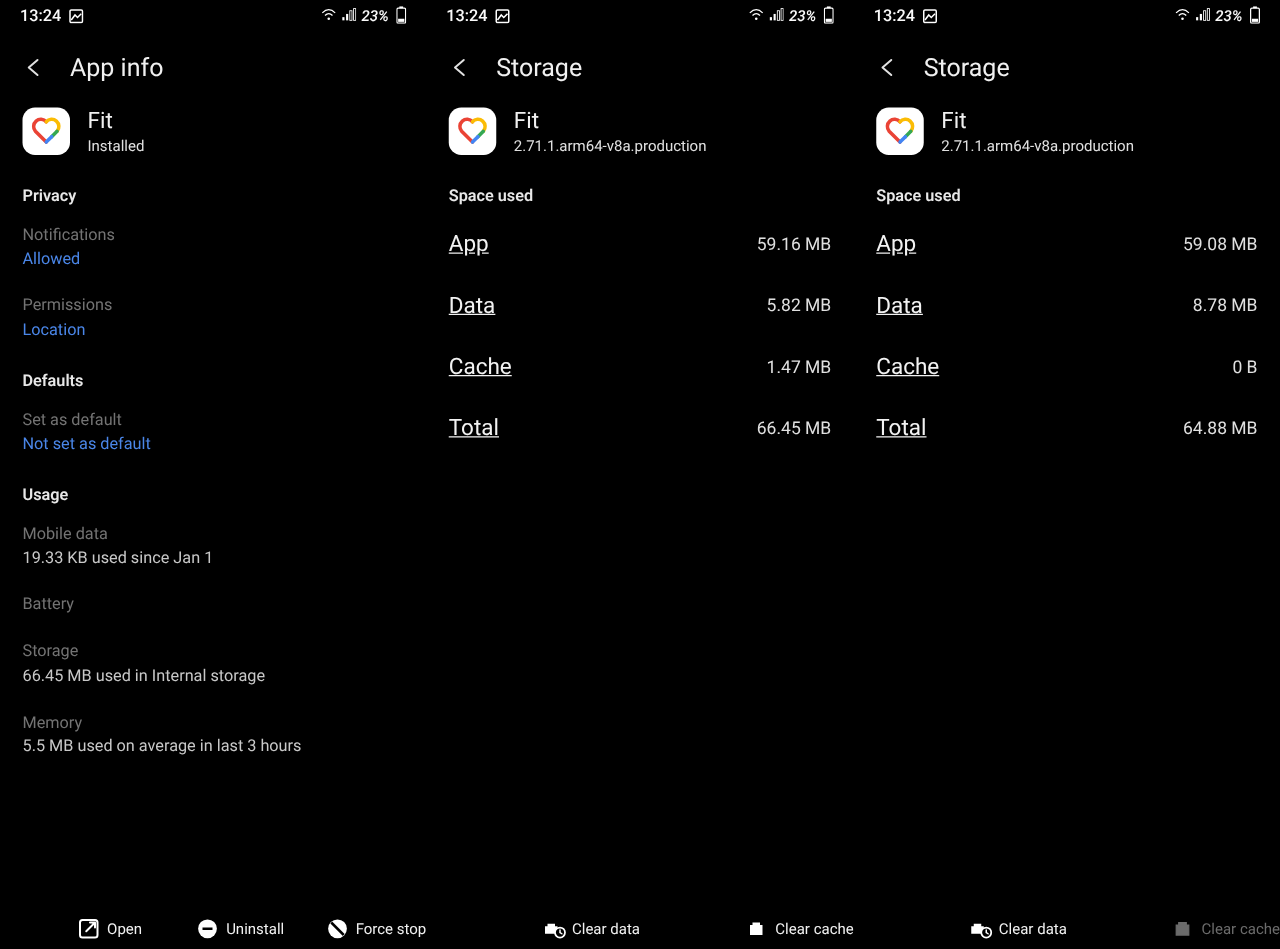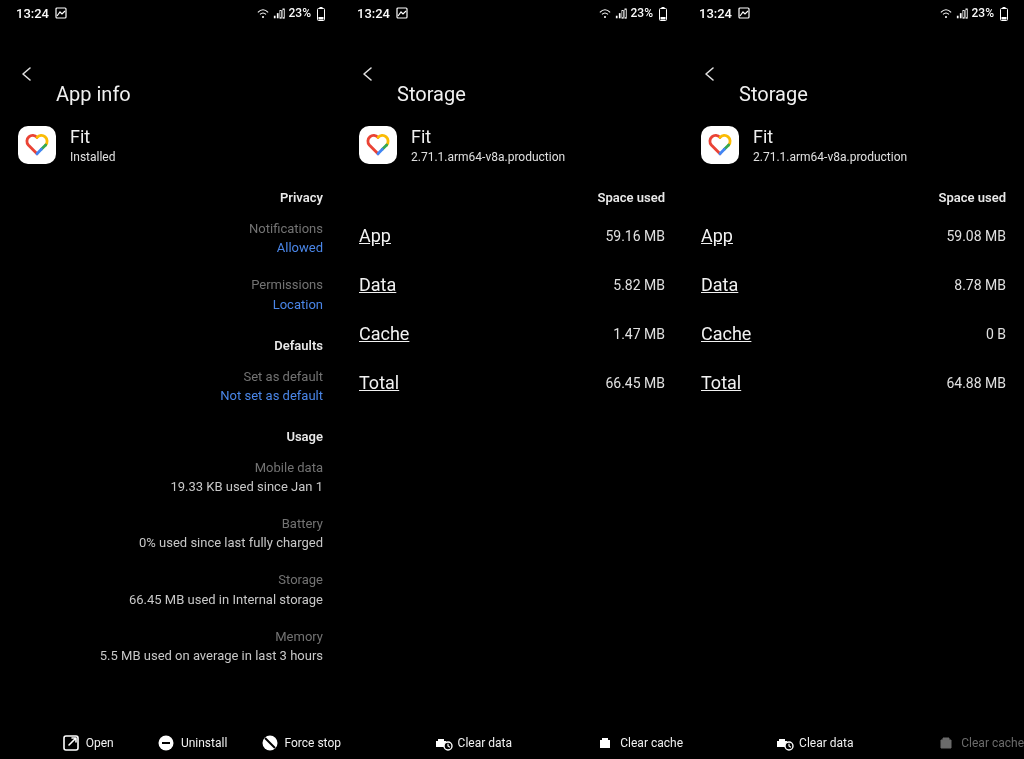--- a/index.html
+++ b/index.html
@@ -32,21 +32,21 @@
     height: 26px;
     display: flex;
     align-items: center;
     justify-content: space-between;
     padding: 0 14px 0 16px;
     font-size: 13px;
     font-weight: 500;
     color: #fafafa;
   }
   .status-left { display: flex; align-items: center; gap: 6px; }
-  .status-right { display: flex; align-items: flex-end; gap: 4px; font-size: 12px; }
+  .status-right { display: flex; align-items: flex-start; gap: 4px; font-size: 12px; font-style: italic; }
   .ico-img {
     width: 12px; height: 12px;
     display: inline-flex; align-items:center; justify-content:center;
   }
   .ico-img svg { display:block; }
 
   
   .title-row {
     display: flex;
     align-items: center;
@@ -55,21 +55,20 @@
   }
   .chevron-back {
     width: 22px; height: 22px;
     display:flex; align-items:center; justify-content:center;
     color:#e0e0e0;
   }
   .page-title {
     font-size: 20px;
     font-weight: 400;
     color: #f0f0f0;
-    margin-top: 40px;
   }
 
   
   .app-header {
     display:flex;
     align-items:center;
     gap: 14px;
     padding: 10px 18px 12px 18px;
   }
   .app-icon {
@@ -80,21 +79,20 @@
   }
   .app-icon.smaller { width:38px; height:38px; }
   .app-meta .app-name { font-size: 18px; color:#f0f0f0; line-height:1.2;}
   .app-meta .app-sub { font-size: 12px; color:#e0e0e0; margin-top:2px;}
 
   
   .scroll {
     flex: 1 1 auto;
     overflow: hidden;
     padding: 0 18px;
-    text-align: right;
   }
   .sect-head {
     font-size: 13px;
     font-weight: 600;
     color: #e8e8e8;
     margin: 14px 0 6px 0;
   }
   .row {
     padding: 10px 0 12px 0;
   }
@@ -233,21 +231,20 @@
       </div>
 
       <div class="sect-head">Usage</div>
 
       <div class="row">
         <div class="label">Mobile data</div>
         <div class="sub">19.33 KB used since Jan 1</div>
       </div>
       <div class="row">
         <div class="label">Battery</div>
-        <div class="sub">0% used since last fully charged</div>
       </div>
       <div class="row">
         <div class="label">Storage</div>
         <div class="sub">66.45 MB used in Internal storage</div>
       </div>
       <div class="row">
         <div class="label">Memory</div>
         <div class="sub">5.5 MB used on average in last 3 hours</div>
       </div>
     </div>

